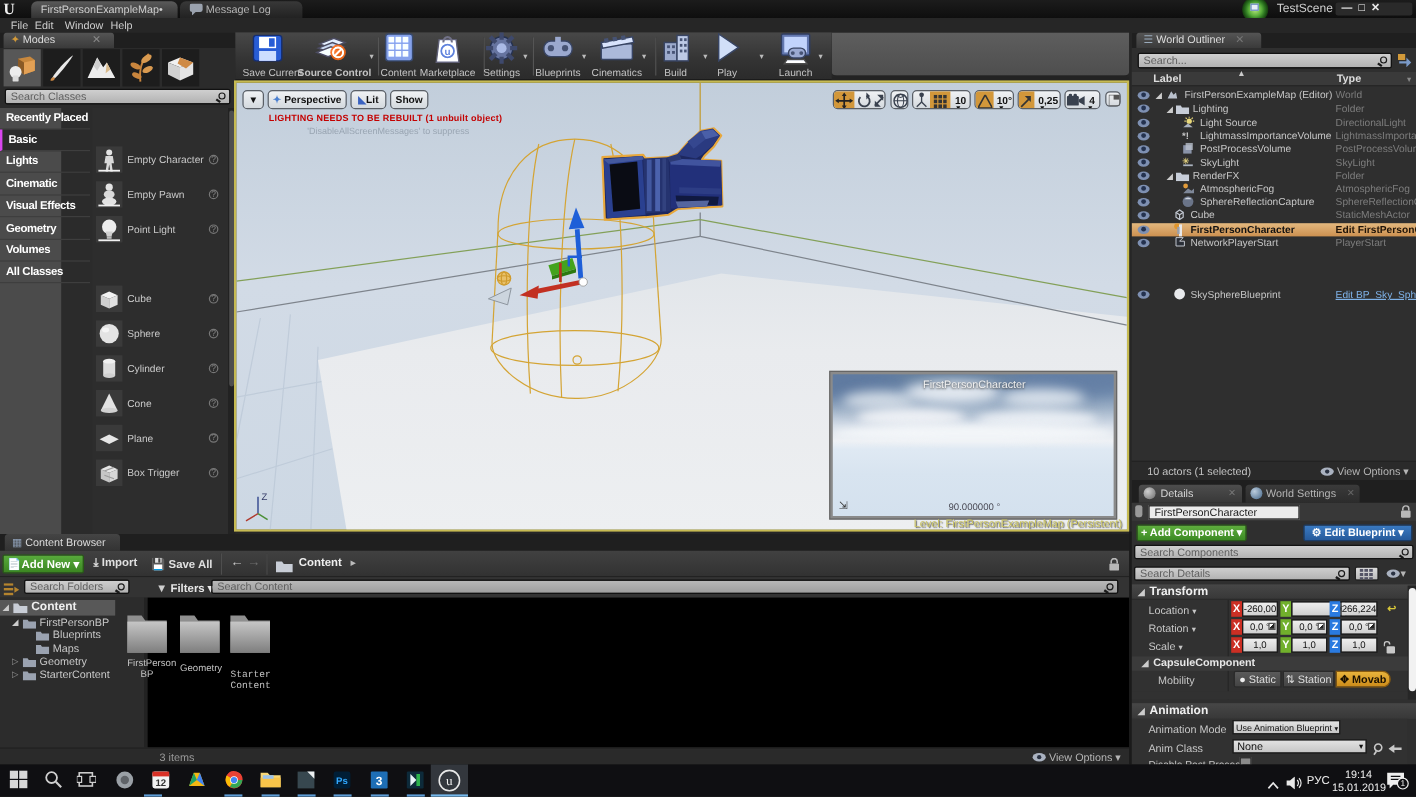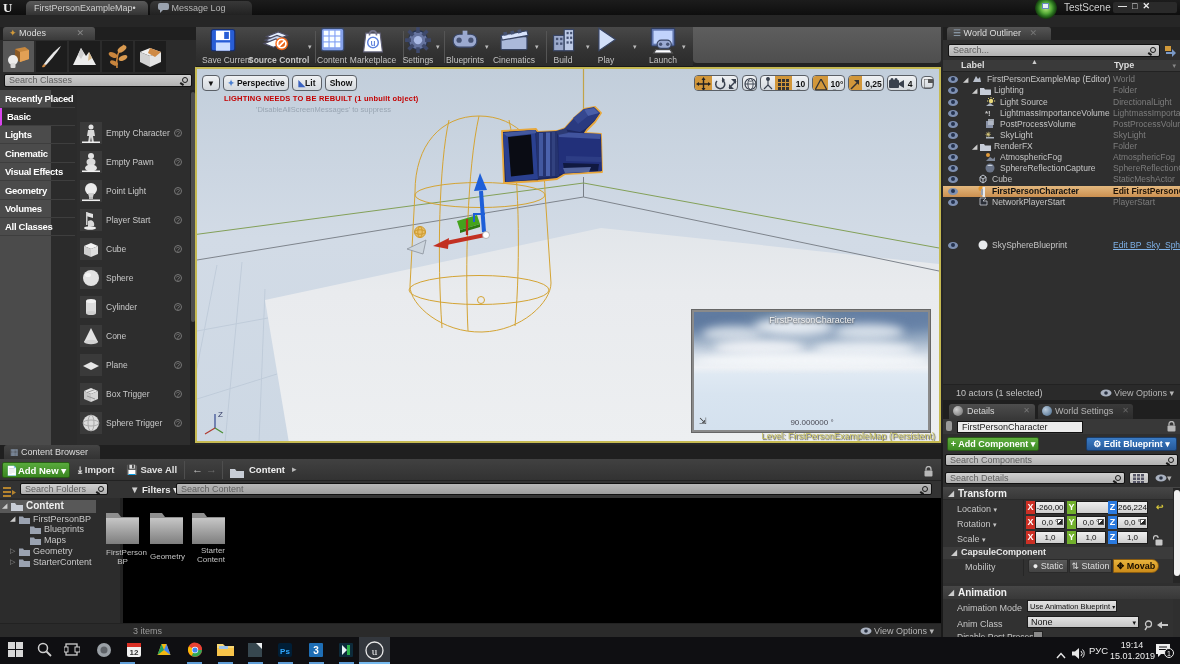--- a/index.html
+++ b/index.html
@@ -102,20 +102,26 @@
         <rect x="0" y="0" width="11" height="7" rx="2" fill="#9aa2ae"></rect>
         <polygon points="2,7 2,10 5,7" fill="#9aa2ae"></polygon>
       </svg> Message Log</div>
   <div class="abs" style="left:1035px;top:-3px;width:22px;height:22px;border-radius:50%;
     background:radial-gradient(circle at 50% 50%, #b8e87e 0%, #58ad3a 35%, #2c7520 52%, #16400f 68%, rgba(10,20,8,0) 74%);"></div>
   <div class="abs" style="left:1042px;top:3px;width:7px;height:6px;background:#e8eef8;border:1px solid #6688bb;"></div>
   <div class="abs" style="left:1064px;top:2px;color:#cfcfcf;font-size:10px;">TestScene</div>
   <div class="abs" style="left:1113px;top:2px;width:64px;height:11px;background:#2a2a2a;border-radius:2px;"></div>
   <div class="abs" style="left:1118px;top:1px;color:#eee;font-size:9px;font-weight:bold;">—&nbsp; □&nbsp; ✕</div>
 
+  <div class="abs" id="menubar">
+    <span style="left:9px;">File</span>
+      <span style="left:29px;">Edit</span>
+    <span style="left:54px;">Window</span>
+      <span style="left:92px;">Help</span>
+  </div>
 
   <div class="abs" id="toolbarext"></div>
   <div class="abs" id="toolbarext2"></div>
   <div class="abs" id="toolbar">
     <div class="tbit" style="left:6px; width:42px;">
       <span class="ic">
           <svg width="26" height="26" viewBox="0 0 26 26">
         <rect x="3" y="4" width="20" height="18" rx="2" fill="#2a53b0" stroke="#16295e"></rect>
         <rect x="7" y="5" width="12" height="8" fill="#e8ecf4"></rect>
         <rect x="14" y="6" width="4" height="6" fill="#2a53b0"></rect>
@@ -314,30 +320,20 @@
       <div class="item" style="top:87px;">
           <div class="itile"><svg width="22" height="22">
               <circle cx="11" cy="9" r="6" fill="#ededed"></circle>
               <path d="M8 13 h6 l-1 4 h-4 Z" fill="#cfcfcf"></path>
               <rect x="9" y="17" width="4" height="2" fill="#bbb"></rect>
               <rect x="2" y="19.5" width="18" height="1.5" fill="#f0f0f0"></rect>
             </svg></div>
           <div class="iname">Point Light</div>
           <div class="iq">?</div>
         </div>
-      <div class="item" style="top:116px;">
-          <div class="itile"><svg width="22" height="22">
-              <path d="M6 3 L13 5 L13 9 L6 7 Z" fill="#e3e3e3"></path>
-              <rect x="6" y="3" width="1.5" height="13" fill="#cfcfcf"></rect>
-              <path d="M8 12 C12 10 15 13 14 17 L8 18 Z" fill="#d9d9d9"></path>
-              <ellipse cx="10" cy="19" rx="6" ry="1.8" fill="#eee"></ellipse>
-            </svg></div>
-          <div class="iname">Player Start</div>
-          <div class="iq">?</div>
-        </div>
       <div class="item" style="top:145px;">
           <div class="itile"><svg width="22" height="22">
               <path d="M4 8 L11 5 L18 8 L11 11 Z" fill="#f2f2f2"></path>
               <path d="M4 8 L11 11 L11 19 L4 16 Z" fill="#cfcfcf"></path>
               <path d="M18 8 L11 11 L11 19 L18 16 Z" fill="#e0e0e0"></path>
             </svg></div>
           <div class="iname">Cube</div>
           <div class="iq">?</div>
         </div>
       <div class="item" style="top:174px;">
@@ -373,29 +369,20 @@
           <div class="iq">?</div>
         </div>
       <div class="item" style="top:290px;">
           <div class="itile"><svg width="22" height="22">
               <path d="M4 8 L11 5 L18 8 L11 11 Z" fill="#e6e6e6"></path>
               <path d="M4 8 L11 11 L11 19 L4 16 Z" fill="#c6c6c6"></path>
               <path d="M18 8 L11 11 L11 19 L18 16 Z" fill="#d6d6d6"></path>
               <path d="M7 9.5 L15 6.5 M7 13 L15 16" stroke="#9a9a9a" stroke-width="1"></path>
             </svg></div>
           <div class="iname">Box Trigger</div>
-          <div class="iq">?</div>
-        </div>
-      <div class="item" style="top:319px;">
-          <div class="itile"><svg width="22" height="22">
-              <circle cx="11" cy="11" r="8" fill="#dcdcdc"></circle>
-              <ellipse cx="11" cy="11" rx="8" ry="3" fill="none" stroke="#aaa"></ellipse>
-              <ellipse cx="11" cy="11" rx="3" ry="8" fill="none" stroke="#aaa"></ellipse>
-            </svg></div>
-          <div class="iname">Sphere Trigger</div>
           <div class="iq">?</div>
         </div>
     </div>
     <div class="abs" id="modescroll">
         <div style="position:absolute;left:1px;top:2px;width:4px;height:230px;background:#4e4e4e;border-radius:2px;"></div>
       </div>
   </div>
 
   <div class="abs" id="vp">
     <svg width="743" height="374" viewBox="0 0 743 374" style="position:absolute;left:0;top:0;">
@@ -1004,21 +991,21 @@
           <defs>
               <linearGradient id="fgrad1" x1="0" y1="0" x2="0" y2="1">
             <stop offset="0" stop-color="#c6c6c6"></stop>
                 <stop offset="1" stop-color="#7e7e7e"></stop>
           </linearGradient>
             </defs>
         </svg>
       </div>
       <div class="abs" style="left:-17px;top:50px;width:33px;text-align:center;color:#c2c2c2;font-size:8px;line-height:9px;">FirstPerson<br>BP</div>
       <div class="abs" style="left:27px;top:54px;width:33px;text-align:center;color:#c2c2c2;font-size:8px;">Geometry</div>
-      <div class="abs" style="left:69px;top:48px;width:33px;text-align:right;color:#c2c2c2;font-size:8px;line-height:9px;">Starter<br>Content</div>
+      <div class="abs" style="left:69px;top:60px;width:33px;text-align:right;color:#c2c2c2;font-size:8px;line-height:9px;font-family:Liberation Mono, monospace;">Starter<br>Content</div>
     </div>
     <div class="abs" style="left:0;top:178px;width:941px;height:14px;background:#2a2a2a;border-top:1px solid #222;">
       <span style="position:absolute;left:133px;top:2px;color:#9a9a9a;font-size:9px;">3 items</span>
       <span style="position:absolute;right:7px;top:2px;color:#b5b5b5;font-size:9px;"><svg width="12" height="8" style="display:inline-block;vertical-align:-1px;">
             <ellipse cx="6" cy="4" rx="5.5" ry="3.5" fill="#aab2c0"></ellipse>
             <circle cx="6" cy="4" r="1.8" fill="#2a3242"></circle>
           </svg> View Options ▾</span>
     </div>
   </div>
 

